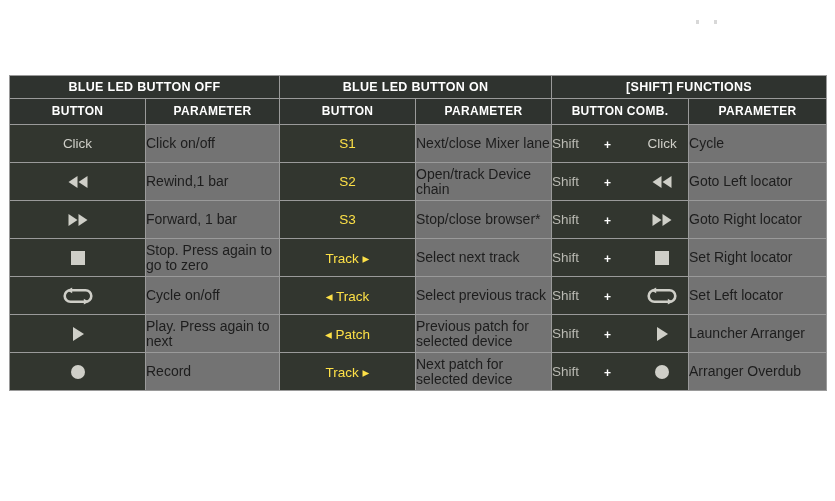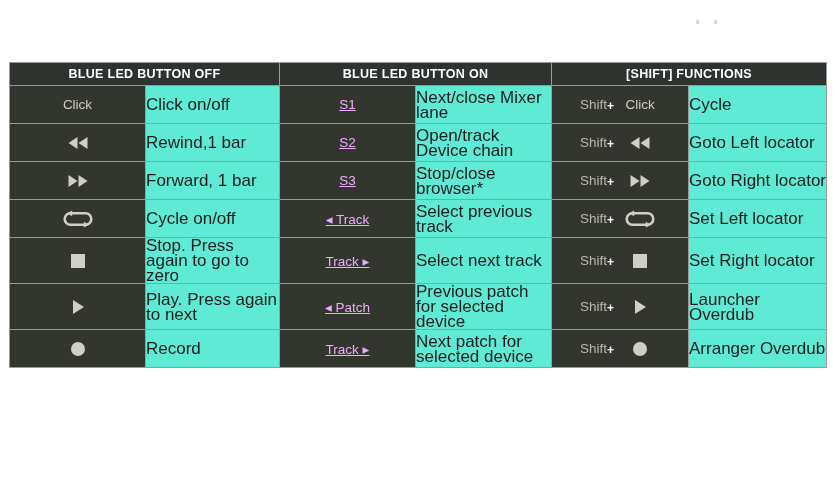--- a/index.html
+++ b/index.html
@@ -27,21 +27,21 @@
     position: absolute;
     background: #2b2b2b;
     width: 3px;
     height: 4px;
     top: 2px;
   }
 
   #shortcut-table {
     position: absolute;
     left: 9px;
-    top: 62px;
+    top: 75px;
     width: 817px;
     border-collapse: collapse;
     table-layout: fixed;
   }
 
   #shortcut-table td, #shortcut-table th {
     border: 1px solid #9a9a9a;
     padding: 0;
     vertical-align: middle;
   }
@@ -78,49 +78,47 @@
     height: 37px;
   }
 
   .btn-cell .glyph-txt {
     color: #cfcfc8;
     font-size: 13.5px;
   }
 
   .blue-cell {
     background: #32362f;
-    color: #f0abfc;
+    color: #fde047;
     text-align: center;
     font-size: 13.5px;
     height: 37px;
-    text-decoration: underline;
   }
 
   .param-cell {
-    background: #5eead4;
+    background: #737373;
     color: #1d1d1d;
-    font-size: 17px;
+    font-size: 14px;
     line-height: 15px;
     padding: 4px 6px 4px 7px;
     vertical-align: top;
     height: 37px;
     margin-top: 44px;
   }
 
   .comb-cell {
     background: #32362f;
     height: 37px;
     padding: 0 8px;
   }
   .comb-inner {
     display: flex;
     align-items: center;
-    justify-content: flex-start;
+    justify-content: space-between;
     width: 100%;
-    padding-left: 28px;
   }
   .comb-shift {
     color: #b9b9b2;
     font-size: 13.5px;
     flex: 0 0 auto;
   }
   .comb-plus {
     color: #ffffff;
     font-size: 12px;
     font-weight: bold;
@@ -156,20 +154,28 @@
     <col style="width:136px">
     <col style="width:137px">
     <col style="width:138px">
   </colgroup>
   <thead>
     <tr>
       <th class="grp-head" colspan="2">BLUE LED BUTTON OFF</th>
       <th class="grp-head" colspan="2">BLUE LED BUTTON ON</th>
       <th class="grp-head" colspan="2">[SHIFT] FUNCTIONS</th>
     </tr>
+    <tr>
+      <th class="sub-head">BUTTON</th>
+      <th class="sub-head">PARAMETER</th>
+      <th class="sub-head">BUTTON</th>
+      <th class="sub-head">PARAMETER</th>
+      <th class="sub-head">BUTTON COMB.</th>
+      <th class="sub-head">PARAMETER</th>
+    </tr>
   </thead>
   <tbody id="table-body">
       <tr>
         <td class="btn-cell"><span class="glyph-txt">Click</span></td>
         <td class="param-cell">Click on/off</td>
         <td class="blue-cell">S1</td>
         <td class="param-cell">Next/close Mixer lane</td>
         <td class="comb-cell">
           <div class="comb-inner">
             <span class="comb-shift">Shift</span>
@@ -231,20 +237,46 @@
                 </svg>
               </span>
             </span>
           </div>
         </td>
         <td class="param-cell">Goto Right locator</td>
       </tr>
       <tr>
         <td class="btn-cell">
           <span class="icon-wrap">
+            <svg class="icon" width="16" height="16" viewBox="0 0 16 16" aria-hidden="true">
+              <rect x="1" y="1" width="14" height="14" fill="#cfcfc8"></rect>
+            </svg>
+          </span>
+        </td>
+        <td class="param-cell">Stop. Press again to go to zero</td>
+        <td class="blue-cell">Track ▸</td>
+        <td class="param-cell">Select next track</td>
+        <td class="comb-cell">
+          <div class="comb-inner">
+            <span class="comb-shift">Shift</span>
+            <span class="comb-plus">+</span>
+            <span class="comb-key">
+              <span class="icon-wrap">
+                <svg class="icon" width="16" height="16" viewBox="0 0 16 16" aria-hidden="true">
+                  <rect x="1" y="1" width="14" height="14" fill="#cfcfc8"></rect>
+                </svg>
+              </span>
+            </span>
+          </div>
+        </td>
+        <td class="param-cell">Set Right locator</td>
+      </tr>
+      <tr>
+        <td class="btn-cell">
+          <span class="icon-wrap">
             <svg class="icon" width="36" height="18" viewBox="0 0 36 18" aria-hidden="true">
               <path d="M10.5 3.2 H25.5 A5.8 5.8 0 0 1 25.5 14.8 H10.5 A5.8 5.8 0 0 1 10.5 3.2 Z" fill="none" stroke="#cfcfc8" stroke-width="2.6"></path>
               <polygon points="12.2,0.4 12.2,6.3 7.0,3.35" fill="#cfcfc8"></polygon>
               <polygon points="23.8,11.7 23.8,17.6 29.0,14.65" fill="#cfcfc8"></polygon>
             </svg>
           </span>
         </td>
         <td class="param-cell">Cycle on/off</td>
         <td class="blue-cell">◂ Track</td>
         <td class="param-cell">Select previous track</td>
@@ -262,67 +294,41 @@
               </span>
             </span>
           </div>
         </td>
         <td class="param-cell">Set Left locator</td>
       </tr>
       <tr>
         <td class="btn-cell">
           <span class="icon-wrap">
             <svg class="icon" width="16" height="16" viewBox="0 0 16 16" aria-hidden="true">
-              <rect x="1" y="1" width="14" height="14" fill="#cfcfc8"></rect>
-            </svg>
-          </span>
-        </td>
-        <td class="param-cell">Stop. Press again to go to zero</td>
-        <td class="blue-cell">Track ▸</td>
-        <td class="param-cell">Select next track</td>
-        <td class="comb-cell">
-          <div class="comb-inner">
-            <span class="comb-shift">Shift</span>
-            <span class="comb-plus">+</span>
-            <span class="comb-key">
-              <span class="icon-wrap">
-                <svg class="icon" width="16" height="16" viewBox="0 0 16 16" aria-hidden="true">
-                  <rect x="1" y="1" width="14" height="14" fill="#cfcfc8"></rect>
-                </svg>
-              </span>
-            </span>
-          </div>
-        </td>
-        <td class="param-cell">Set Right locator</td>
-      </tr>
-      <tr>
-        <td class="btn-cell">
-          <span class="icon-wrap">
-            <svg class="icon" width="16" height="16" viewBox="0 0 16 16" aria-hidden="true">
               <polygon points="3,1 3,15 14,8" fill="#cfcfc8"></polygon>
             </svg>
           </span>
         </td>
         <td class="param-cell">Play. Press again to next</td>
         <td class="blue-cell">◂ Patch</td>
         <td class="param-cell">Previous patch for selected device</td>
         <td class="comb-cell">
           <div class="comb-inner">
             <span class="comb-shift">Shift</span>
             <span class="comb-plus">+</span>
             <span class="comb-key">
               <span class="icon-wrap">
                 <svg class="icon" width="16" height="16" viewBox="0 0 16 16" aria-hidden="true">
                   <polygon points="3,1 3,15 14,8" fill="#cfcfc8"></polygon>
                 </svg>
               </span>
             </span>
           </div>
         </td>
-        <td class="param-cell">Launcher Overdub</td>
+        <td class="param-cell">Launcher Arranger</td>
       </tr>
       <tr>
         <td class="btn-cell">
           <span class="icon-wrap">
             <svg class="icon" width="16" height="16" viewBox="0 0 16 16" aria-hidden="true">
               <circle cx="8" cy="8" r="7" fill="#cfcfc8"></circle>
             </svg>
           </span>
         </td>
         <td class="param-cell">Record</td>

